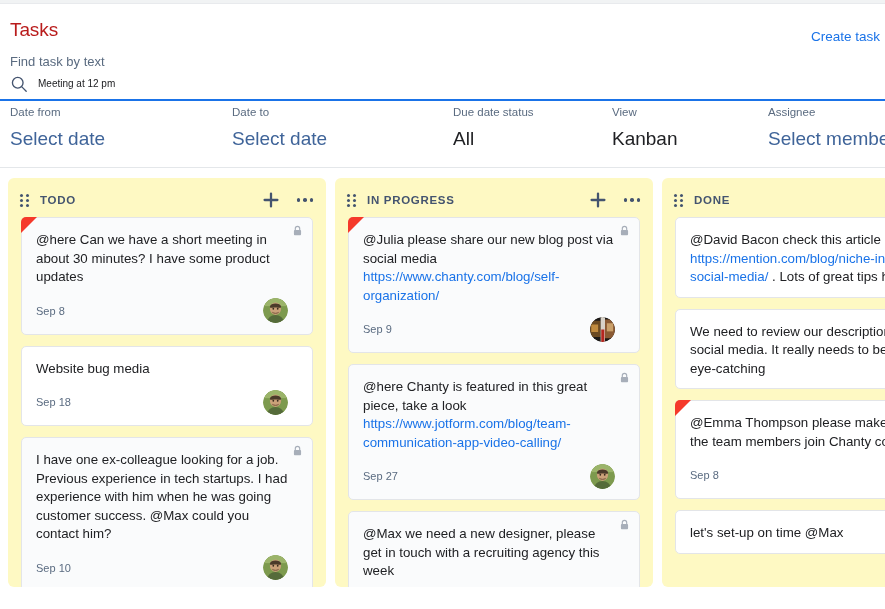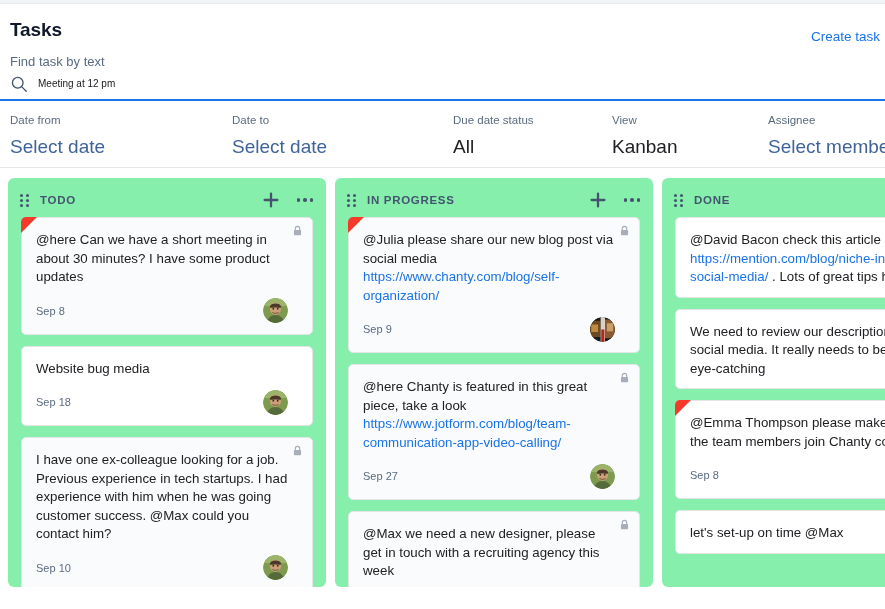--- a/index.html
+++ b/index.html
@@ -11,21 +11,21 @@
     -webkit-font-smoothing: antialiased;
   }
   .page { position: relative; width: 885px; height: 609px; background: #fff; overflow: hidden; }
 
   
   .top-strip { height: 4px; width: 100%; background: #f1f3f4; border-bottom: 1px solid #e8eaed; }
 
   
   .header { position: relative; padding: 14px 16px 0 10px; }
   .page-title {
-    font-size: 19px; font-weight: bold; color: #0f172a;
+    font-size: 19px; font-weight: normal; color: #b91c1c;
     letter-spacing: -0.1px; line-height: 24px;
   }
   .create-task {
     position: absolute; right: 5px; top: 25px;
     font-size: 13.5px; color: #1a73e8; cursor: pointer;
     line-height: 16px; white-space: nowrap;
   }
 
   
   .search-block { padding: 0 10px; margin-top: 13px; }
@@ -38,40 +38,40 @@
   .search-value {
     font-size: 10px; color: #202124; line-height: 19px;
   }
   .search-underline {
     height: 2px; background: #1a73e8; width: 885px;
     margin-left: -10px;
   }
 
   
   .filters { display: flex; padding: 12px 0 0 0; position: relative; height: 67px;}
-  .filter { position: absolute; top: 12px; }
+  .filter { position: absolute; top: 4px; }
   .f-label { font-size: 11.5px; color: #5a6b80; line-height: 14px; }
   .f-value { font-size: 19px; line-height: 17px; margin-top: 11px; white-space: nowrap; }
   .f-value.link { color: #3f6499; }
   .f-value.plain { color: #202124; }
   .filters-divider { position:absolute; left:0; bottom:0; width:885px; height:1px; background:#e4e7ea; }
 
   
   .board {
     position: relative;
     height: 419px;
     padding: 10px 0 0 8px;
     background: #fff;
     display: flex;
     gap: 9px;
     overflow: hidden;
   }
   .column {
     flex: 0 0 318px;
-    background: #86efac;
+    background: #fef9c3;
     border-radius: 6px;
     height: 100%;
     overflow: hidden;
     position: relative;
   }
   .col-head {
     display: flex; align-items: center;
     height: 34px; padding: 0 13px 0 12px;
     margin-top: 5px;
   }

